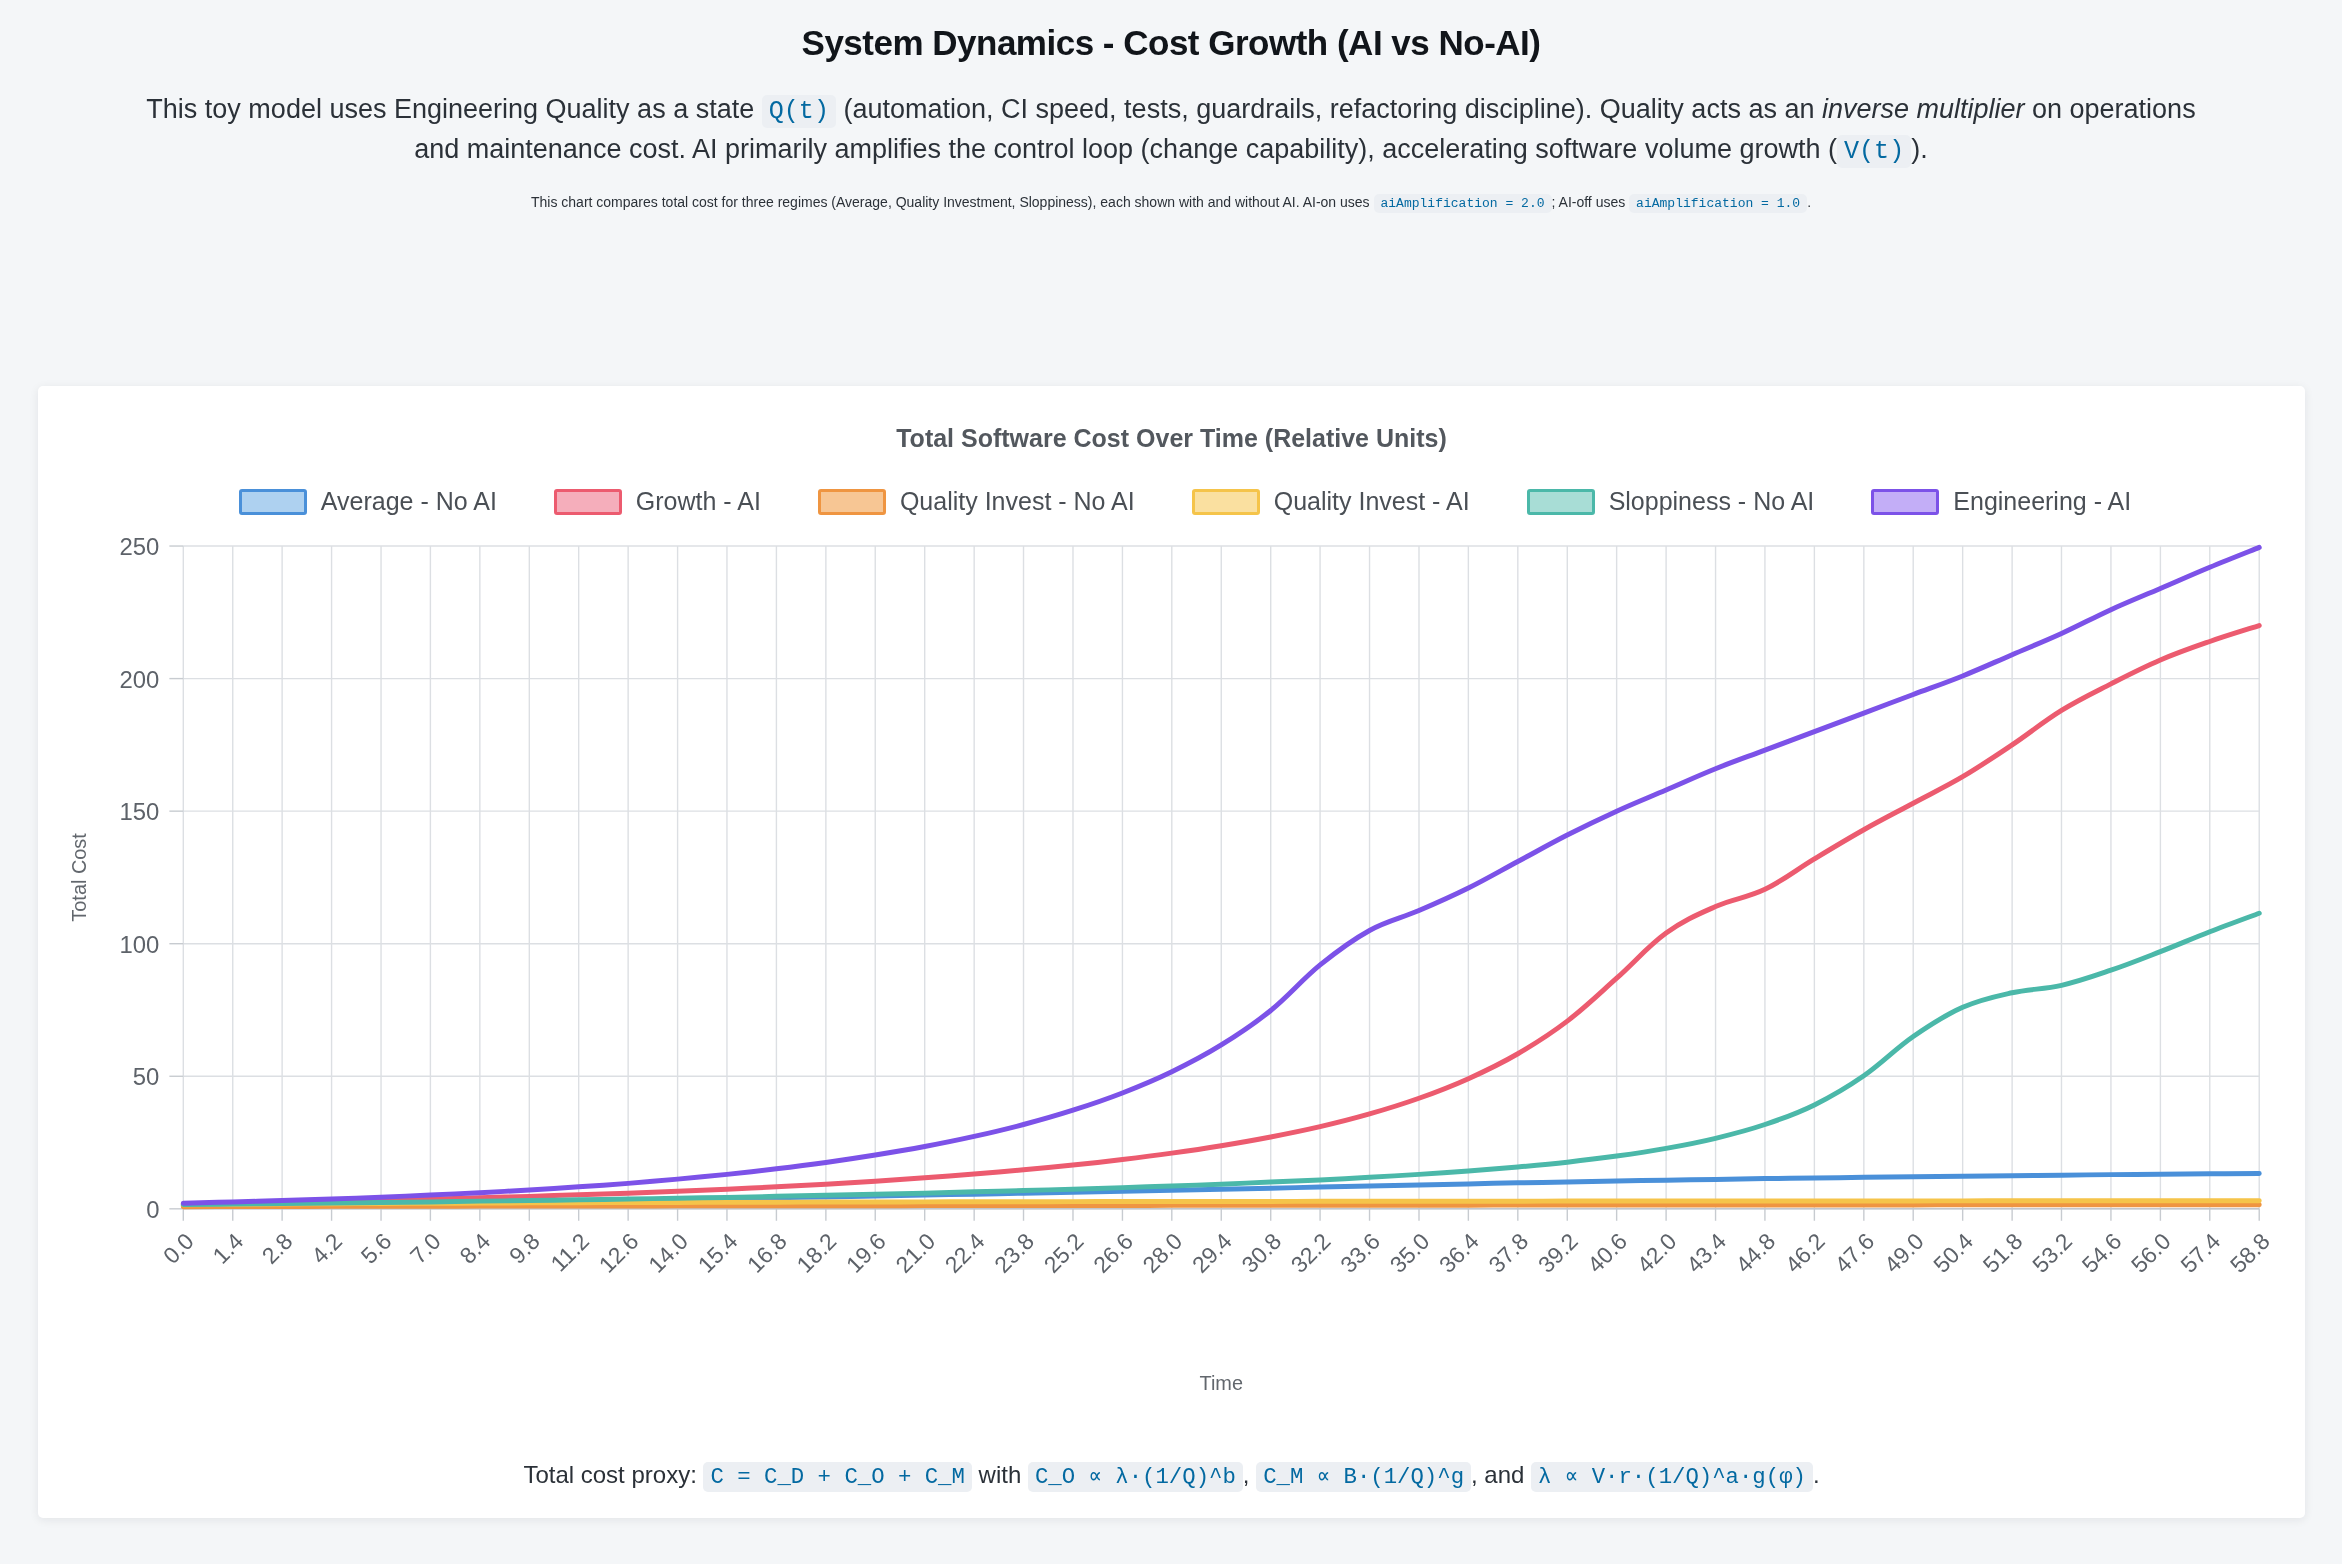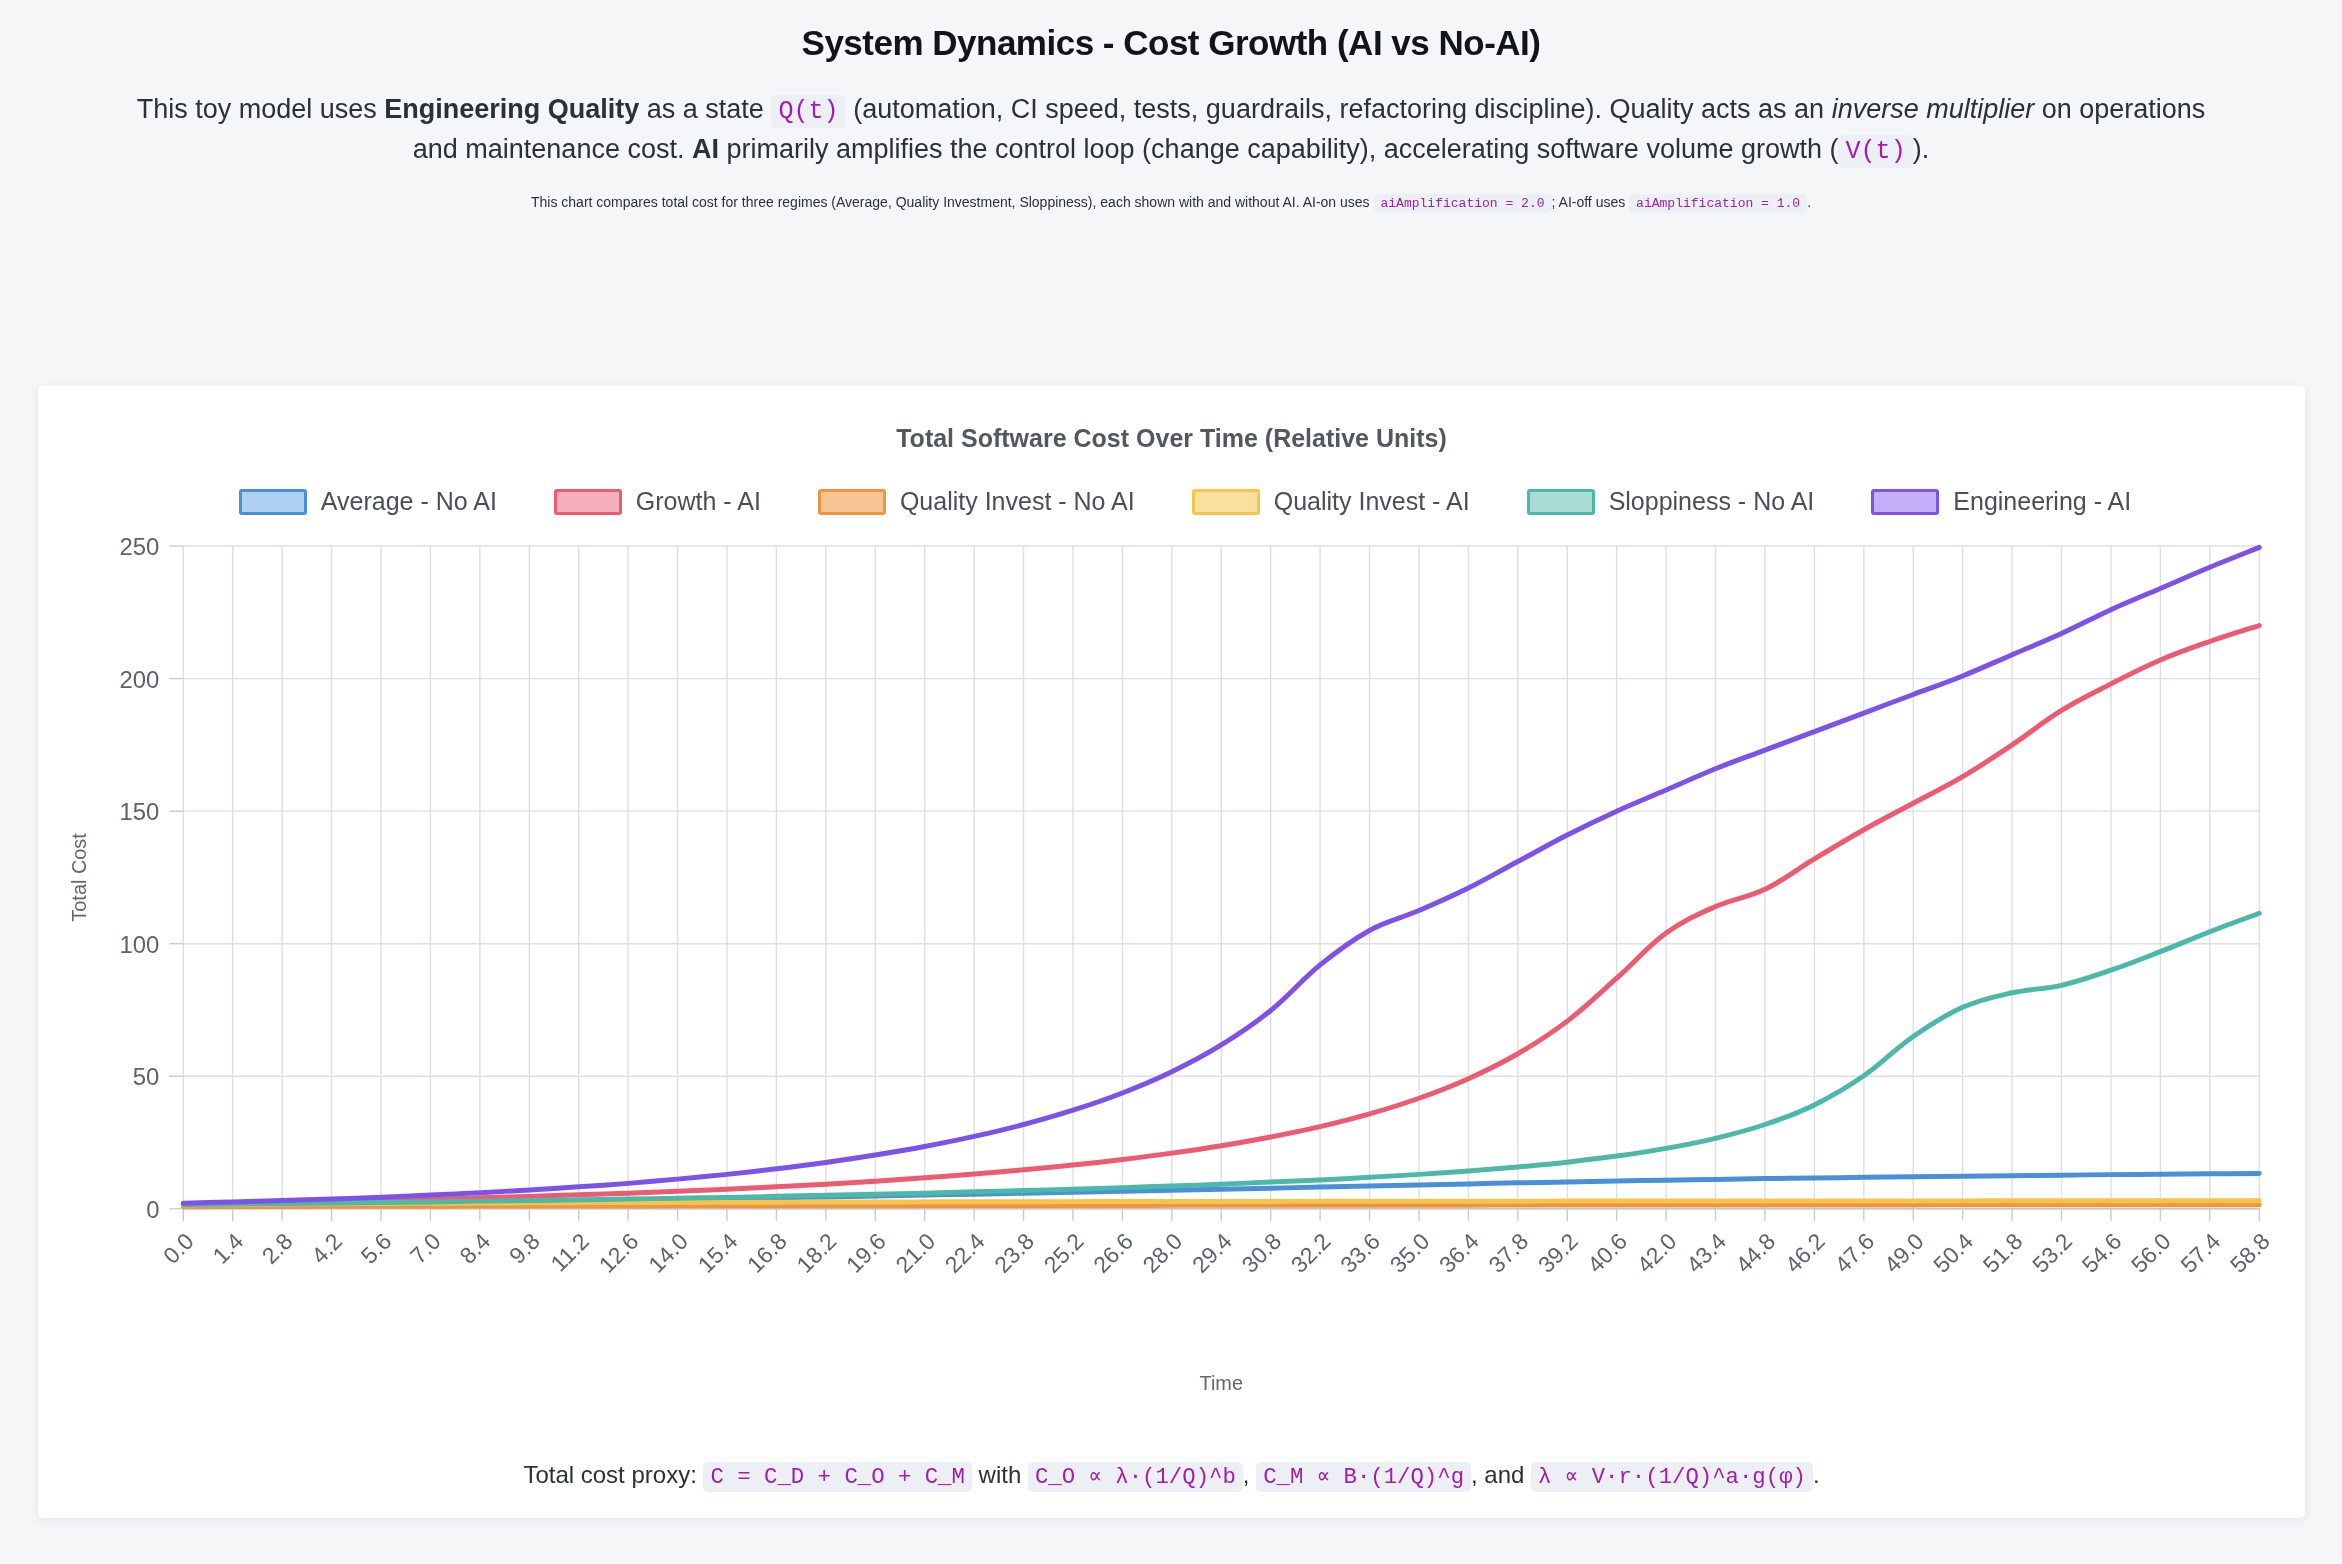--- a/index.html
+++ b/index.html
@@ -28,38 +28,38 @@
   }
   .intro {
     max-width: 2139px;
     margin: 26px auto 0 auto;
     padding: 0 30px;
     text-align: center;
     font-size: 27px;
     line-height: 1.48;
     color: #2b3138;
   }
-  .intro .b { font-weight: bold; }
+  .intro .b { font-weight: normal; }
   .intro .i { font-style: italic; margin-top: 37px; }
   .subintro {
     max-width: 2199px;
     margin: 22px auto 0 auto;
     padding: 0 30px;
     text-align: center;
     font-size: 14px;
     line-height: 1.55;
     color: #2b3138;
   }
   code, .code {
     font-family: "Liberation Mono", monospace;
     background: #eceff3;
     border-radius: 5px;
     padding: 2px 7px;
     font-size: 0.93em;
-    color: #a21caf;
+    color: #0369a1;
     white-space: nowrap;
   }
   .card {
     position: absolute;
     left: 38px;
     top: 386px;
     width: 2267px;
     height: 1132px;
     background: #ffffff;
     border-radius: 5px;

